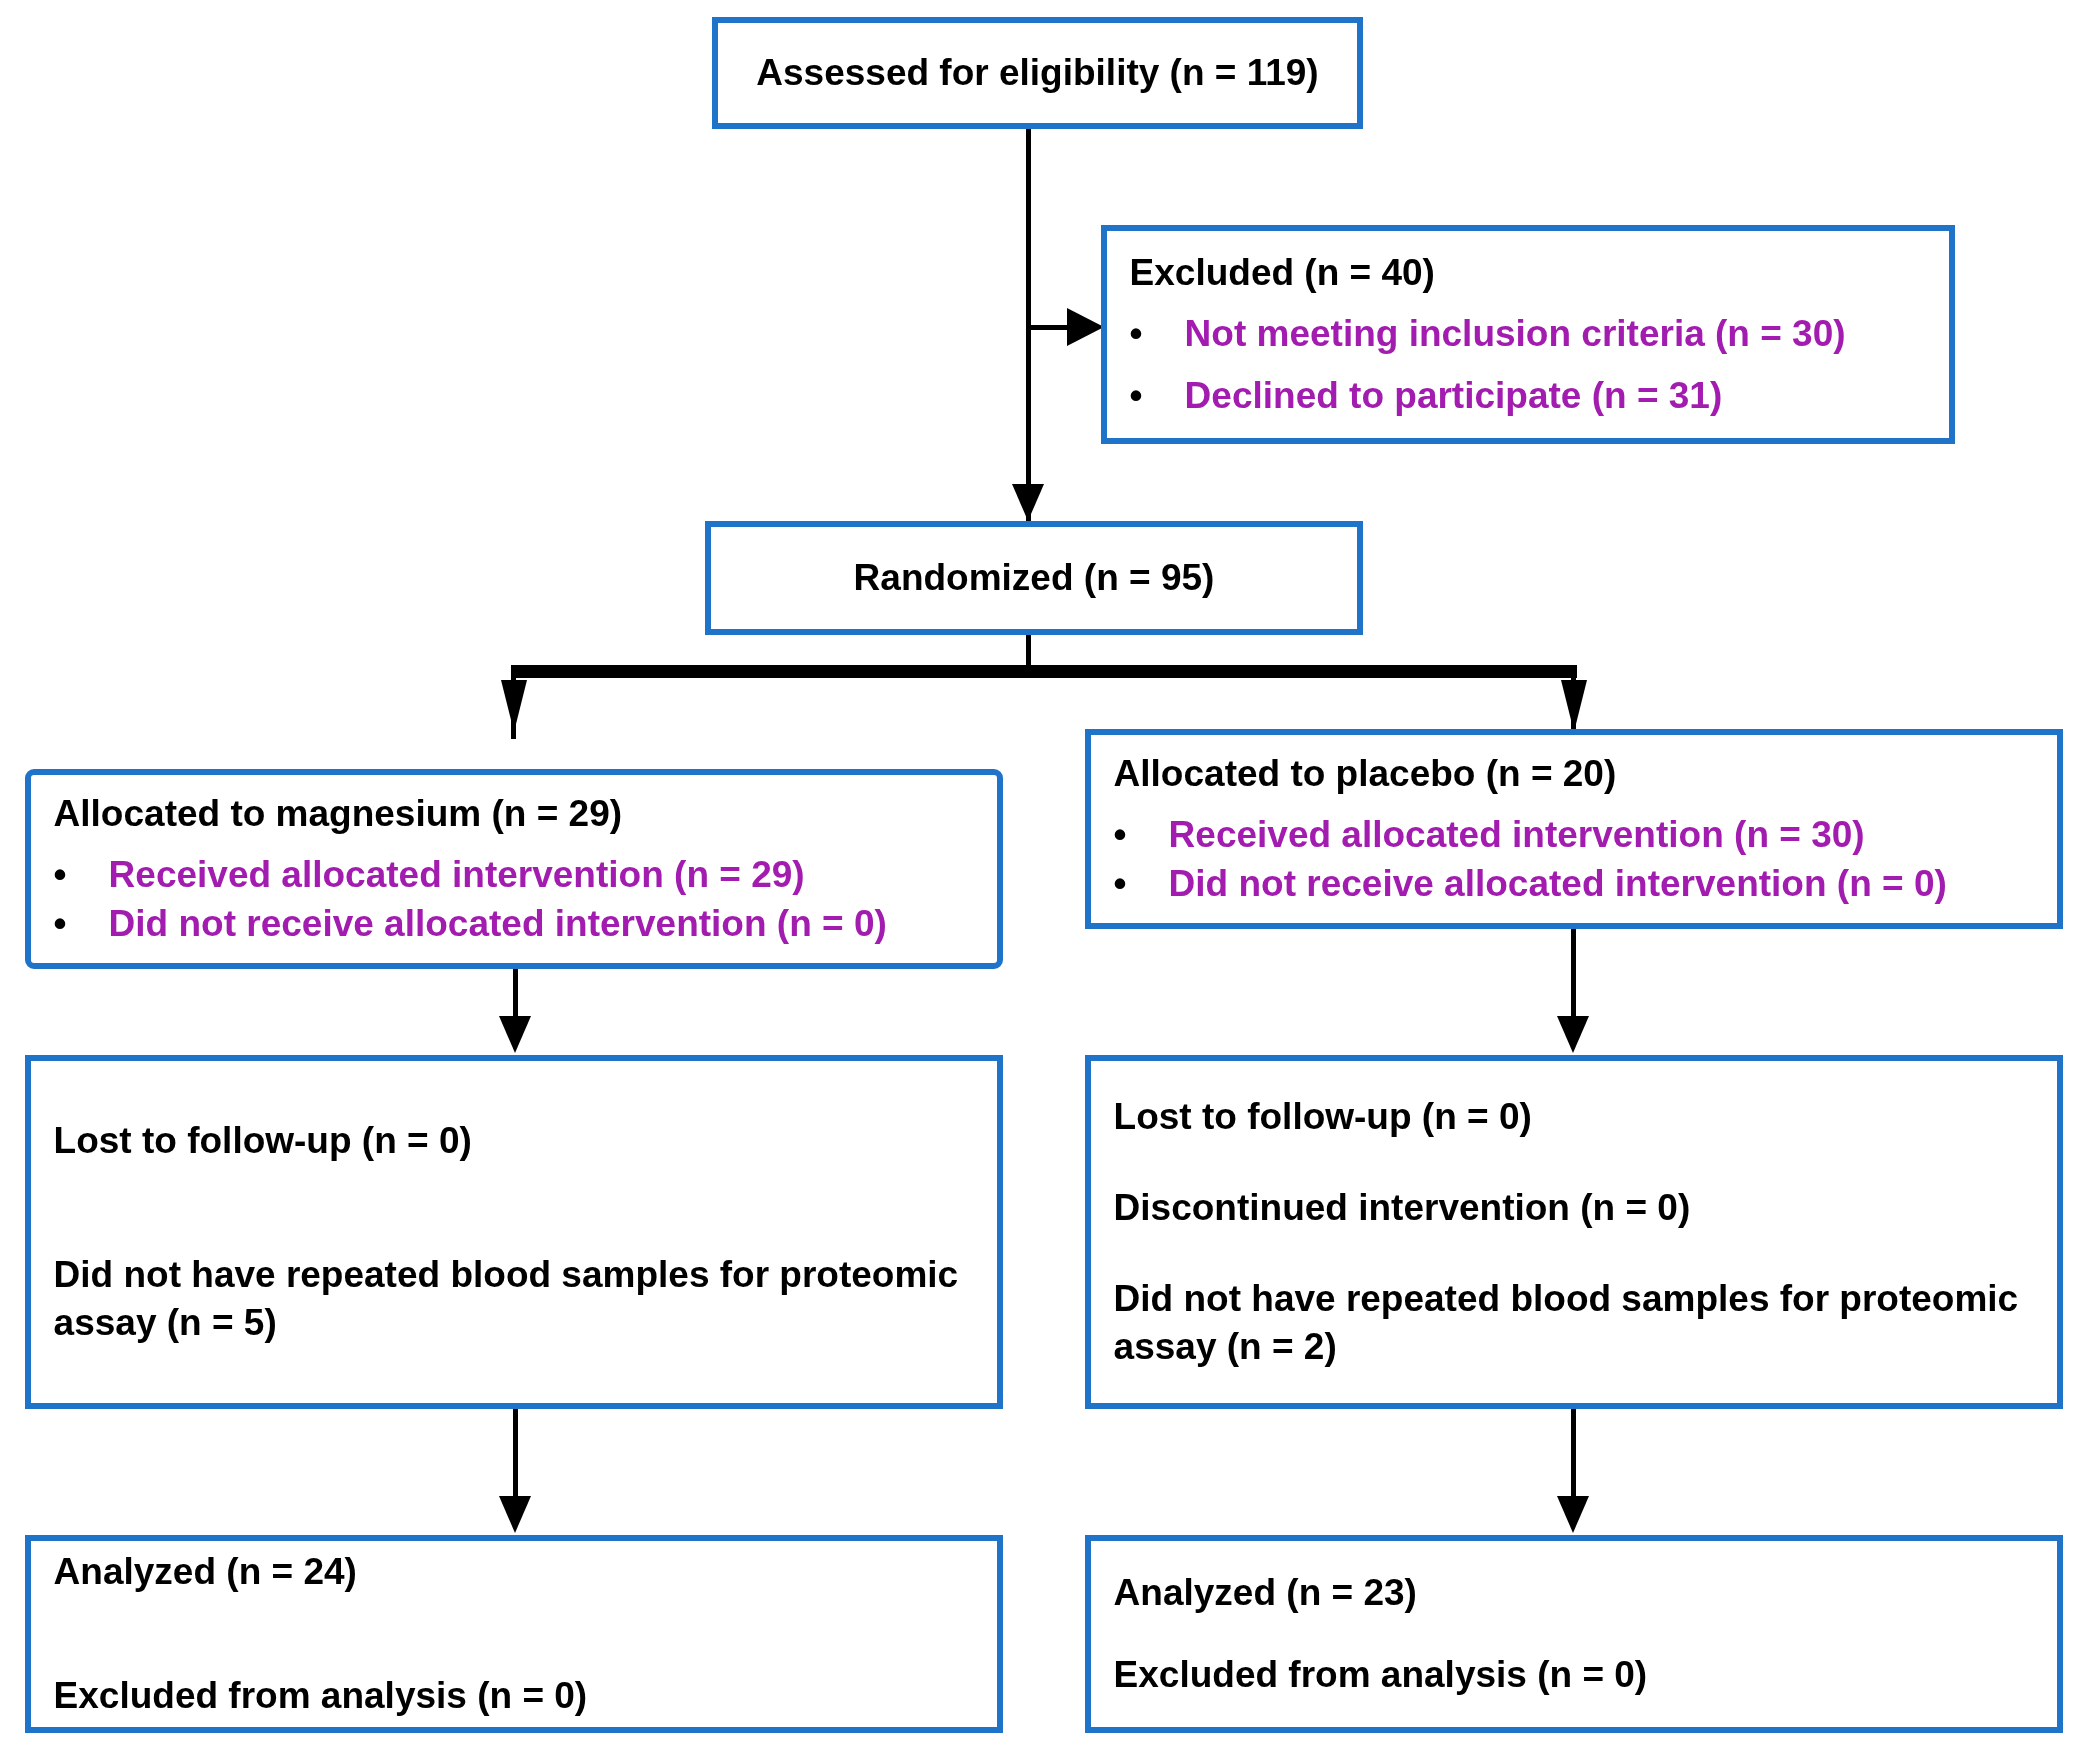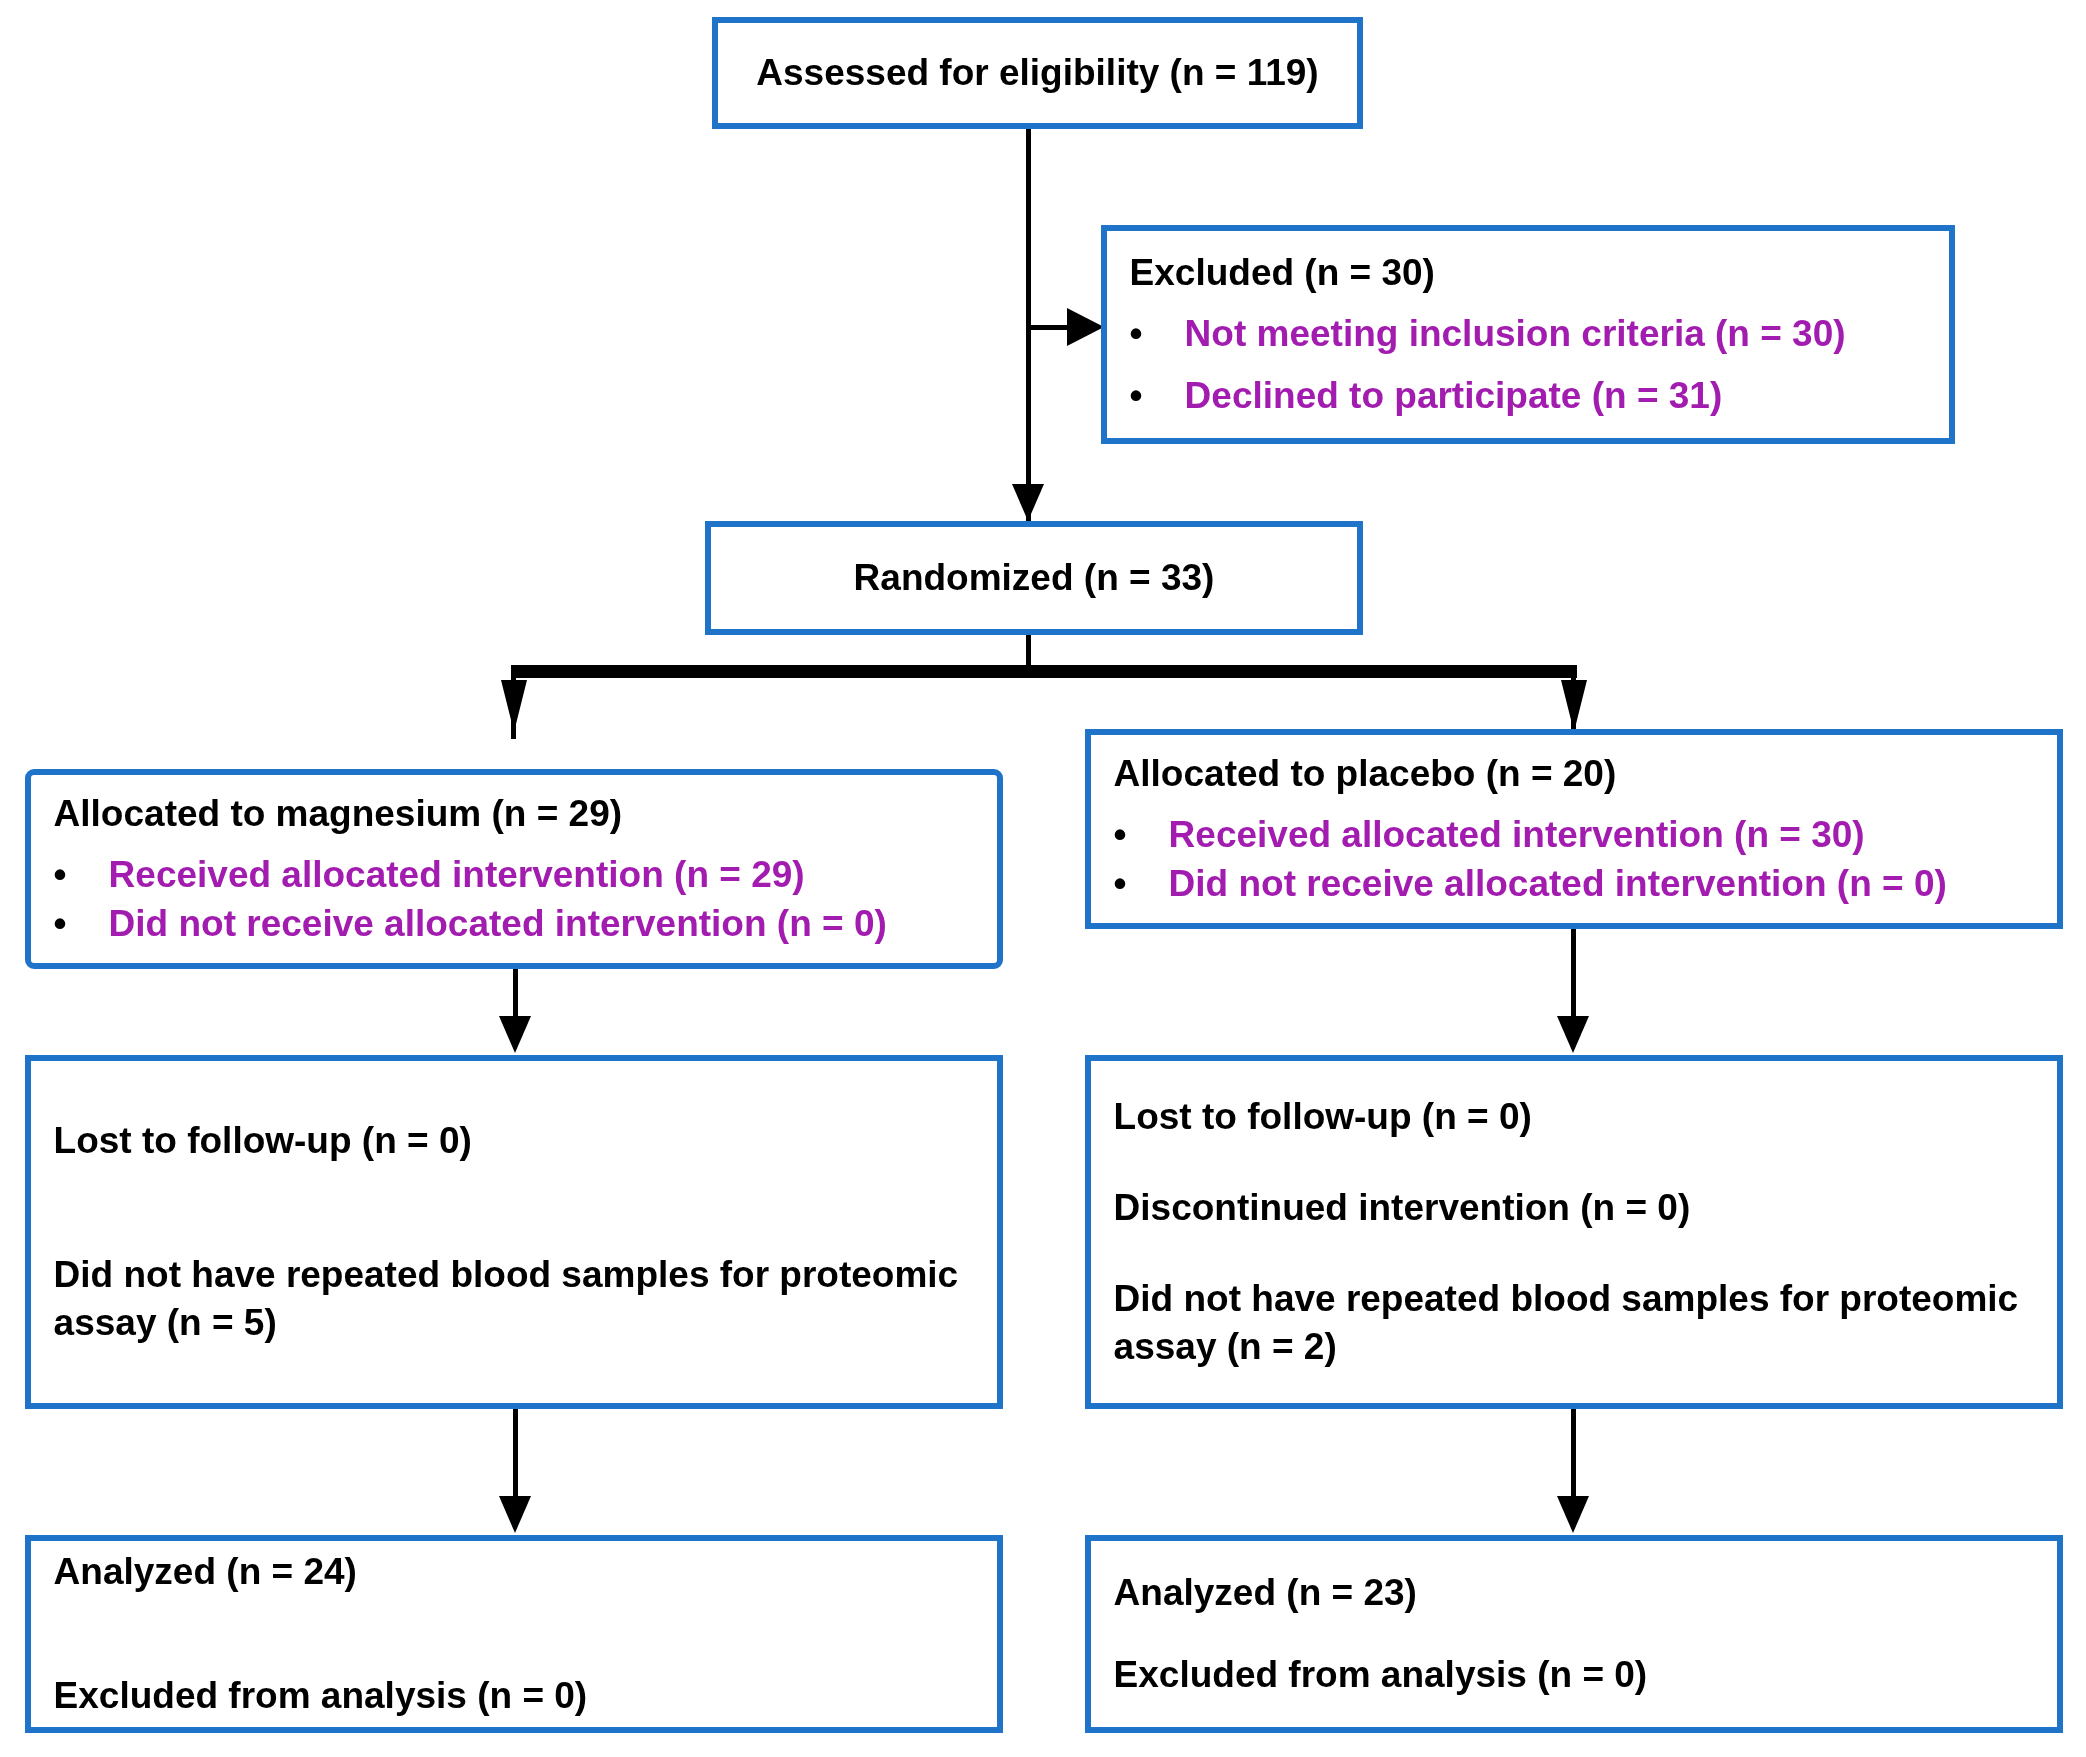--- a/index.html
+++ b/index.html
@@ -137,35 +137,35 @@
   <div class="arrow-down" style="left:499px; top:1496px;"></div>
 
   <div class="vline" style="left:1571px; top:1408px; height:90px;"></div>
   <div class="arrow-down" style="left:1557px; top:1496px;"></div>
 
   <div class="box center-text" style="left:712px; top:16.7px; width:651px; height:112px;">
     <div class="line">Assessed for eligibility (n = 119)</div>
   </div>
 
   <div class="box" style="left:1101px; top:225px; width:854px; height:219px;">
-    <div class="line head">Excluded (n = 30)</div>
+    <div class="line head">Excluded (n = 40)</div>
     <div class="gap-sm"></div>
     <div class="bullet-row">
       <span class="bullet-dot">•</span>
       <span class="bullet-text">Not meeting inclusion criteria (n = 30)</span>
     </div>
     <div class="gap-sm"></div>
     <div class="bullet-row">
       <span class="bullet-dot">•</span>
       <span class="bullet-text">Declined to participate (n = 31)</span>
     </div>
   </div>
 
   <div class="box center-text" style="left:705px; top:521px; width:658px; height:114px;">
-    <div class="line">Randomized (n = 33)</div>
+    <div class="line">Randomized (n = 95)</div>
   </div>
 
   <div class="box" style="left:25px; top:769px; width:978px; height:200px;border-radius:9px;">
     <div class="line head">Allocated to magnesium (n = 29)</div>
     <div class="gap-sm"></div>
     <div class="bullet-row">
       <span class="bullet-dot">•</span>
       <span class="bullet-text">Received allocated intervention (n = 29)</span>
     </div>
     <div class="bullet-row">

